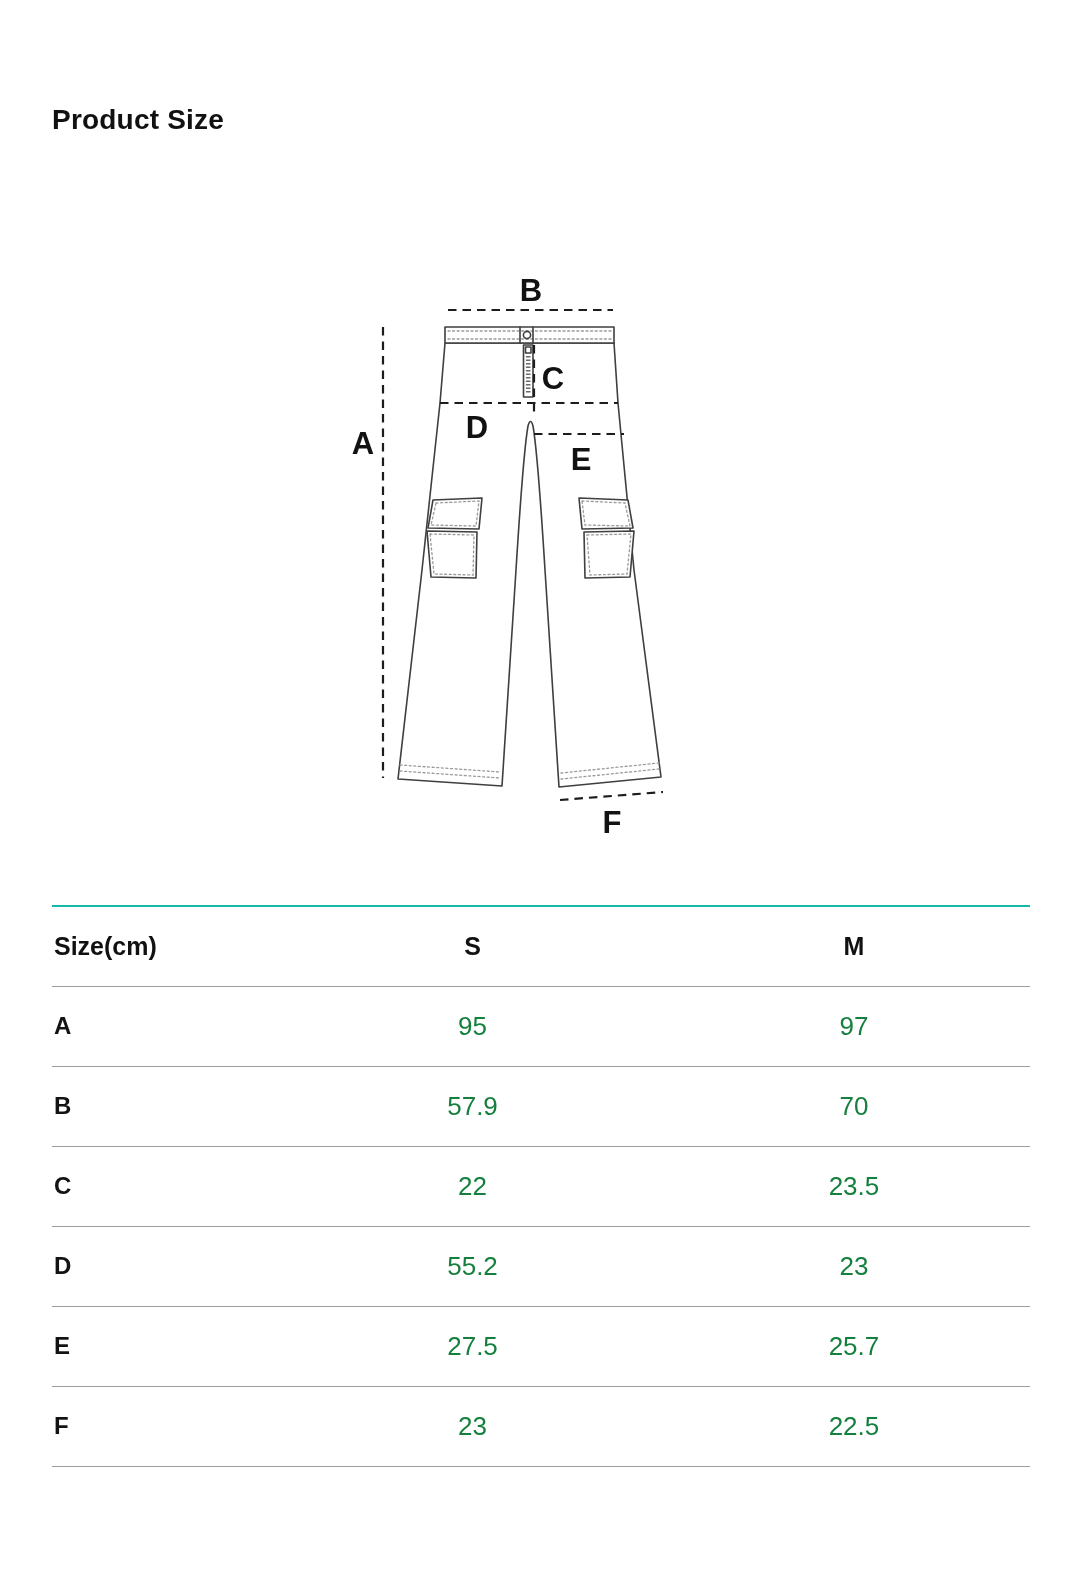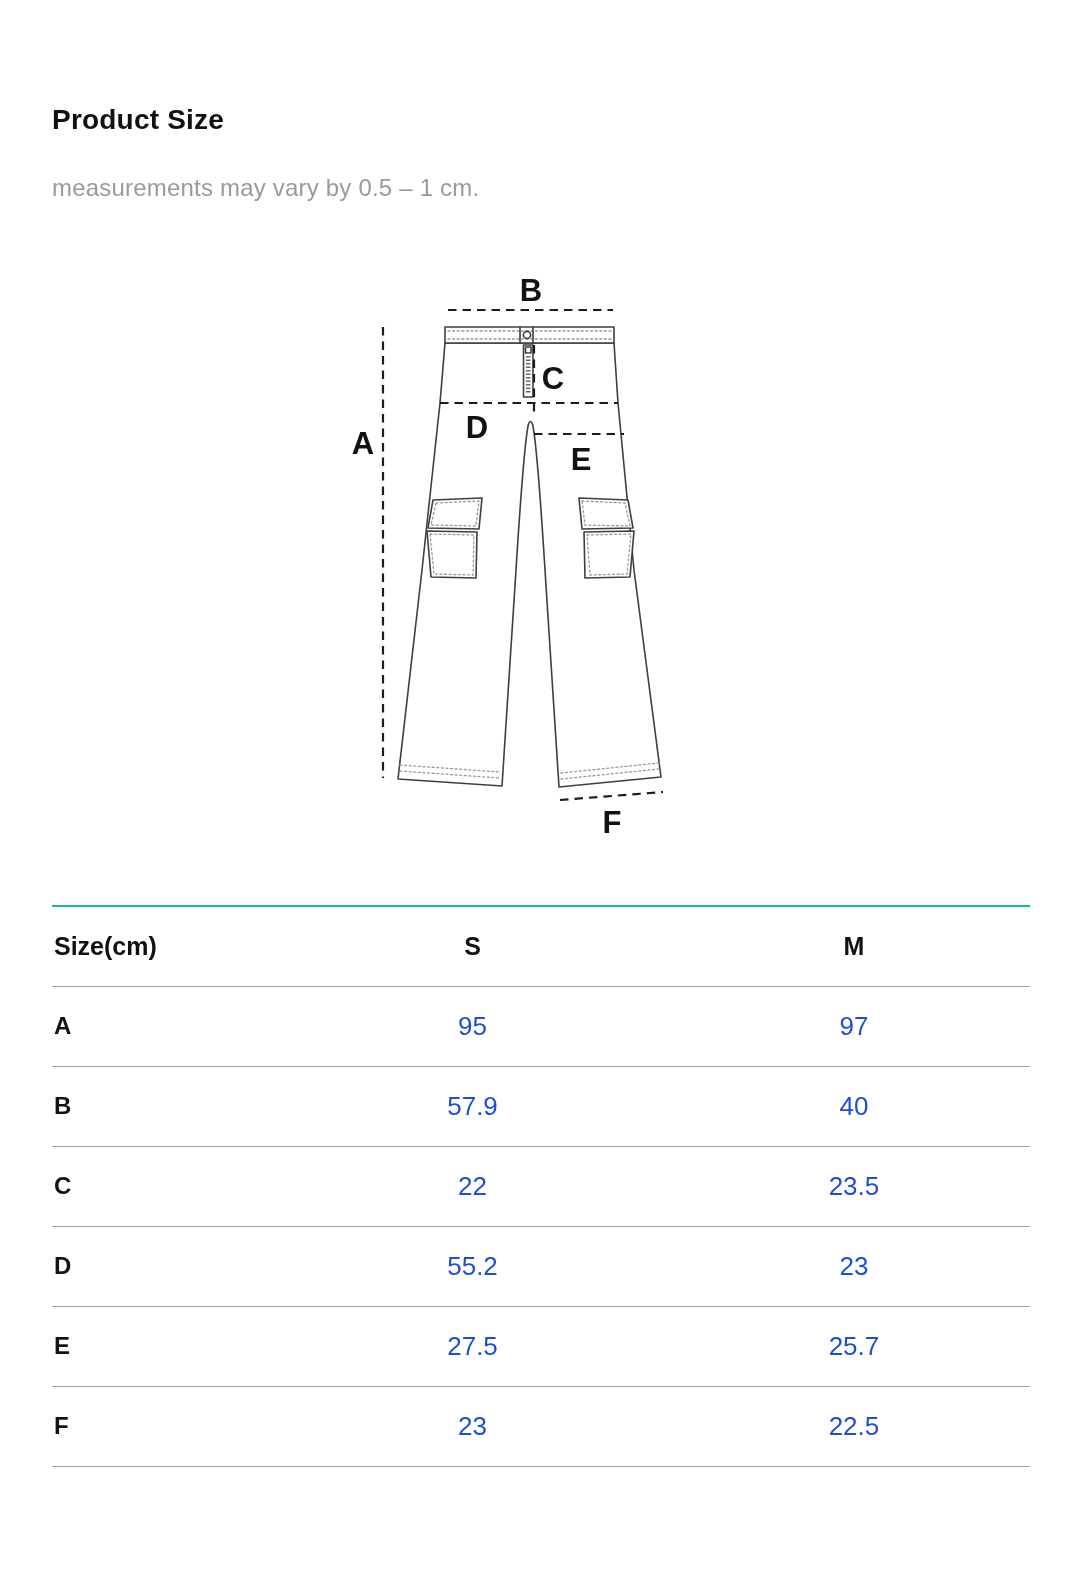--- a/index.html
+++ b/index.html
@@ -39,29 +39,28 @@
     border-top:2px solid #14b8a6; border-bottom:1px solid #9e9e9e;
     font-size:25px; font-weight:700; color:#111111;
   }
   table.size-table th.lbl, table.size-table td.lbl { text-align:left; padding-left:2px; }
   table.size-table th.ctr { text-align:center; }
   table.size-table tbody td {
     height:80px; vertical-align:middle;
     border-bottom:1px solid #9e9e9e;
   }
   table.size-table td.lbl { font-size:24px; font-weight:600; color:#131313; }
-  table.size-table td.val { text-align:center; font-size:26px; font-weight:400; color:#1d4ed8; }
+  table.size-table td.val { text-align:center; font-size:26px; font-weight:400; color:#15803d; }
 </style>
 </head>
 <body>
 
 <div class="page">
 
   <div class="title">Product Size</div>
-  <div class="subtitle">measurements may vary by 0.5 – 1 cm.</div>
 
   <svg class="diagram" viewBox="0 0 1080 900" aria-hidden="true">
 
     <g>
       <path class="seam fillw" d="M 445 343
            L 440 403 L 422 570 L 398 779
            L 502 786
            L 516 570
            C 521 490 525 443 528 426
            Q 530.5 417 533 426
@@ -129,21 +128,21 @@
     </thead>
     <tbody>
       <tr>
         <td class="lbl">A</td>
         <td class="val">95</td>
         <td class="val">97</td>
       </tr>
       <tr>
         <td class="lbl">B</td>
         <td class="val">57.9</td>
-        <td class="val">40</td>
+        <td class="val">70</td>
       </tr>
       <tr>
         <td class="lbl">C</td>
         <td class="val">22</td>
         <td class="val">23.5</td>
       </tr>
       <tr>
         <td class="lbl">D</td>
         <td class="val">55.2</td>
         <td class="val">23</td>

